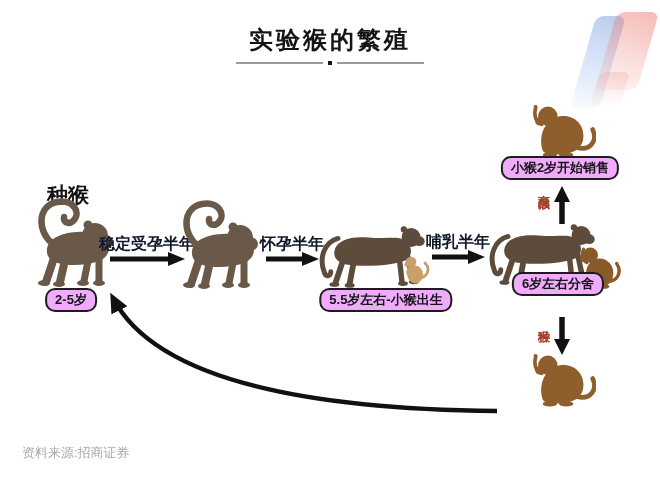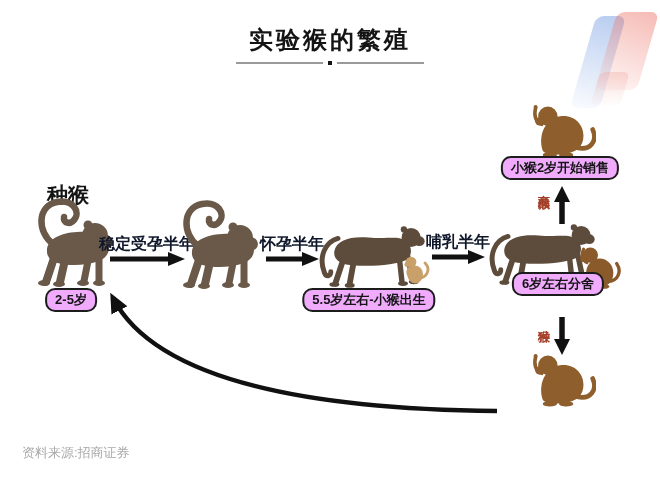--- a/index.html
+++ b/index.html
@@ -134,21 +134,21 @@
   </svg>
   <svg class="abs" style="left:402px;top:254px" width="28" height="31" viewBox="0 0 34 36">
     <g fill="#c9a06a" stroke="#c9a06a">
       <path d="M24 28 C32 25 34 16 28 10" fill="none" stroke-width="3.5" stroke-linecap="round"></path>
       <ellipse cx="16" cy="24" rx="9.5" ry="11" stroke="none"></ellipse>
       <circle cx="11" cy="9" r="6.5" stroke="none"></circle>
       <circle cx="6" cy="12" r="3" stroke="none"></circle>
       <path d="M9 16 C6 19 6 23 9 26" fill="none" stroke-width="3" stroke-linecap="round"></path>
     </g>
   </svg>
-  <div class="pill" style="left:369px;top:288px">5.5岁左右-小猴出生</div>
+  <div class="pill" style="left:386px;top:288px">5.5岁左右-小猴出生</div>
 
   <div class="step-label" style="left:458px;top:232px">哺乳半年</div>
   <svg class="h-arrow" style="left:458px;top:250px" width="54" height="14" viewBox="0 0 54 14">
     <line x1="1" y1="7" x2="38" y2="7" stroke="#111" stroke-width="5"></line>
     <polygon points="37,0 54,7 37,14" fill="#111"></polygon>
   </svg>
 
   <svg class="abs" style="left:486px;top:222px" width="118" height="65" viewBox="0 0 130 72">
     <g fill="#5d4c3c" stroke="#5d4c3c">
       <path d="M24 16 C10 20 2 36 9 54 C11 59 16 58 16 53" fill="none" stroke-width="5.5" stroke-linecap="round"></path>

